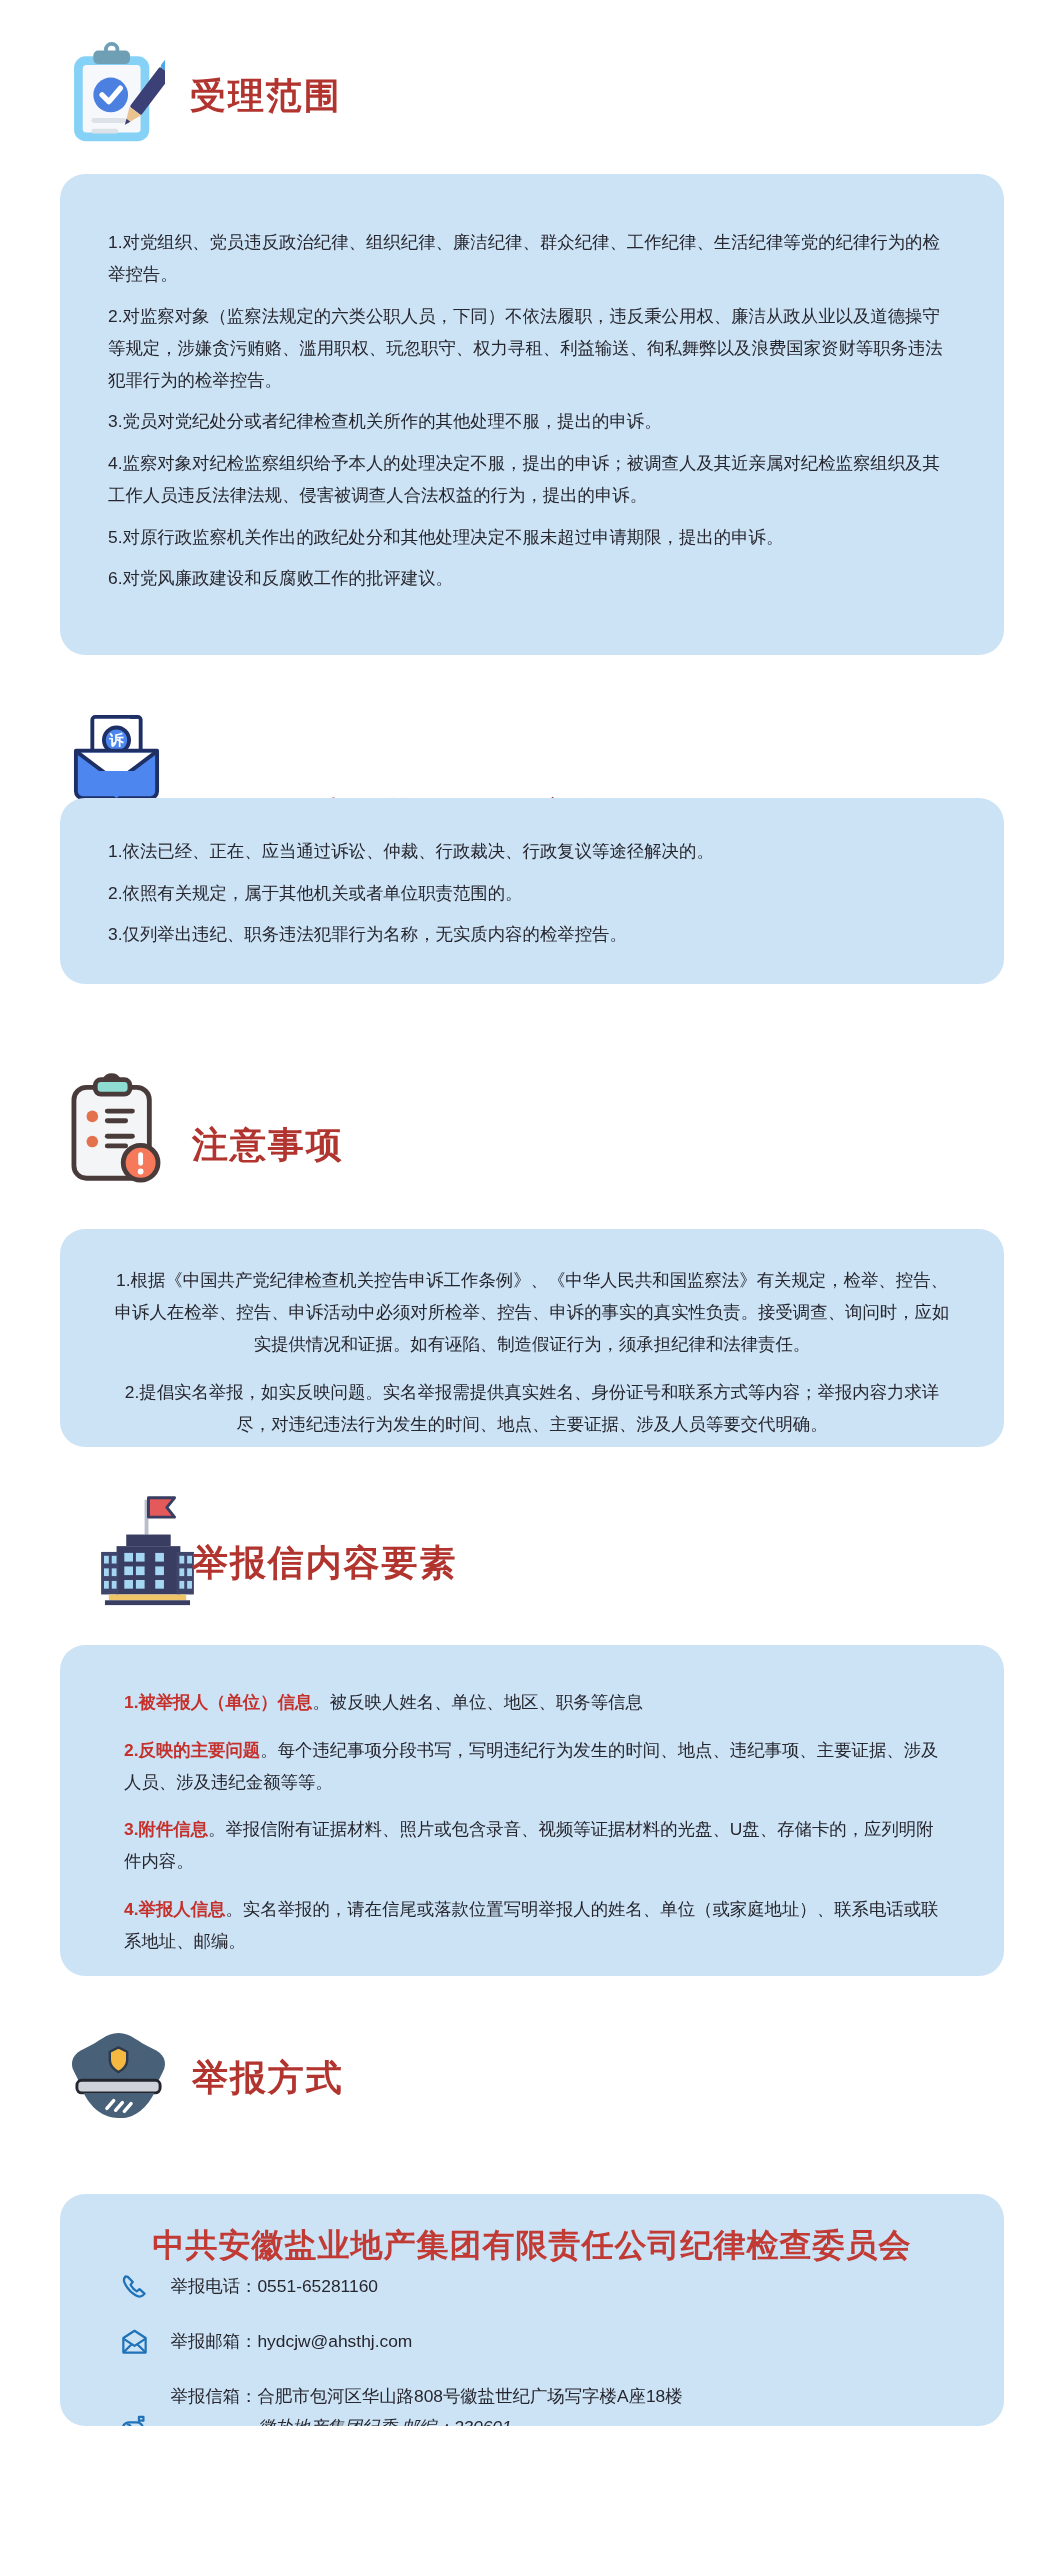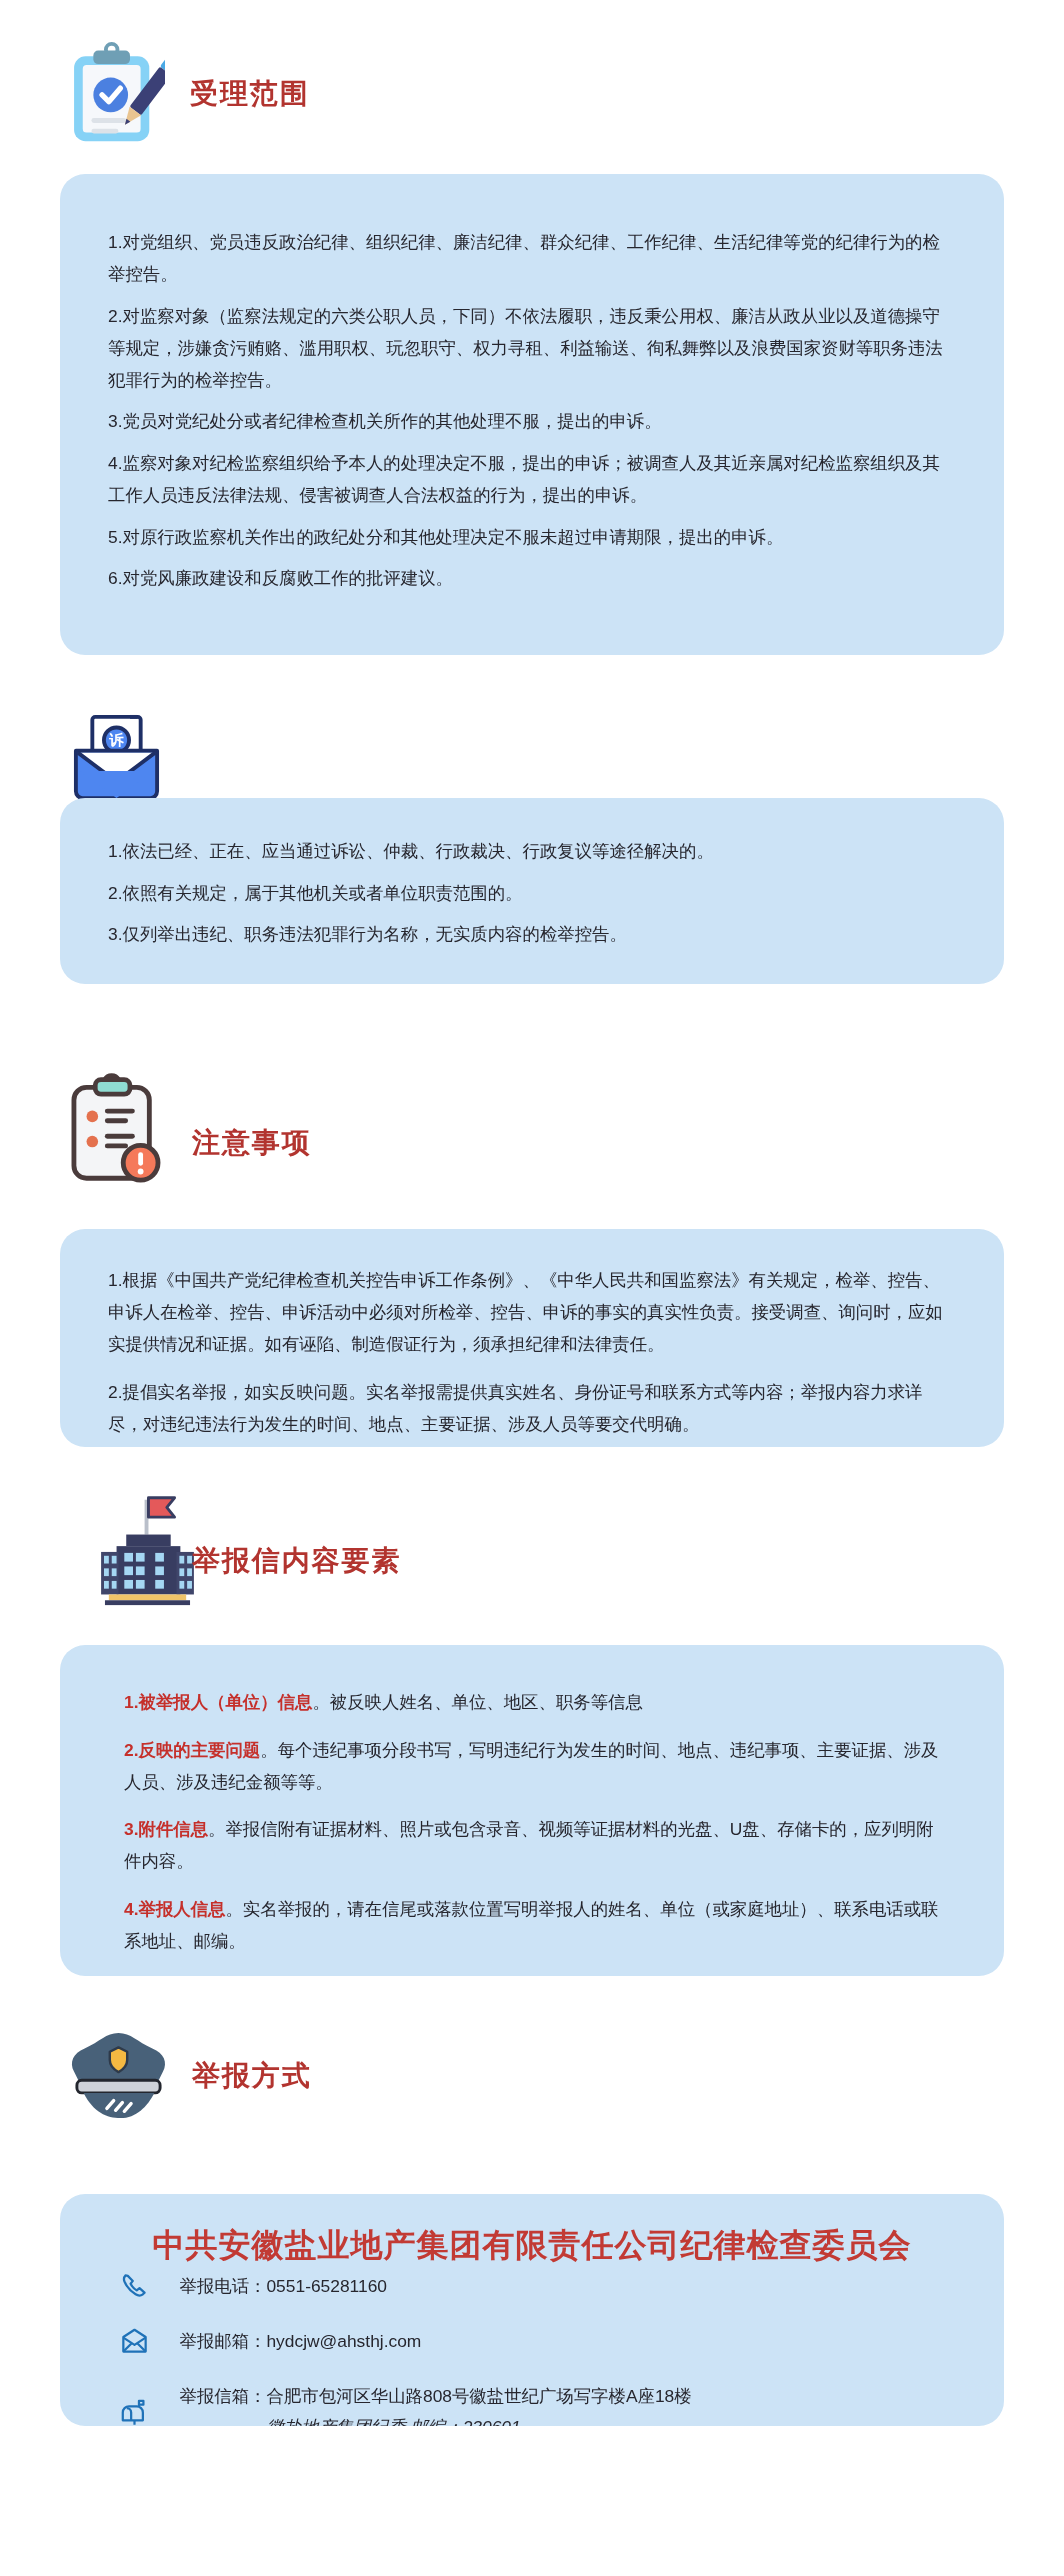--- a/index.html
+++ b/index.html
@@ -12,41 +12,41 @@
   }
   *{box-sizing:border-box;}
   html,body{margin:0;padding:0;background:#fff;}
   .page{
     position:relative;width:1064px;height:2576px;margin:0 auto;background:#fff;
     font-family:"Liberation Sans","DejaVu Sans",sans-serif;color:var(--body);
     overflow:hidden;
   }
   .hdr-icon{position:absolute;}
   .sec-title{
-    position:absolute;font-size:28px;font-weight:900;color:var(--red);
-    letter-spacing:1.9px;white-space:nowrap;line-height:1.1;
+    position:absolute;font-size:36px;font-weight:900;color:var(--red);
+    letter-spacing:1.9px;white-space:nowrap;line-height:1.1;font-family:Liberation Mono, monospace;
   }
   .card{
     position:absolute;left:60px;width:944px;background:var(--card-bg);
     border-radius:25px;font-size:17.4px;color:var(--body);overflow:hidden;
   }
   .card p{margin:0 0 9.7px;line-height:32px;}
   #card-1{top:174px;height:481px;padding:52px 48px 0;}
   #card-2{top:798px;height:186px;padding:37px 48px 0;}
-  #card-3{top:1229px;height:218px;padding:35px 48px 0;}
+  #card-3{top:1229px;height:218px;padding:35px 48px 0;text-align:center;}
   #card-3 p{margin-bottom:15.5px;}
   #card-4{top:1645px;height:331px;padding:41px 64px 0;}
   #card-4 p{margin-bottom:15.5px;}
   #card-5{top:2194px;height:232px;padding:35px 46px 0;}
   .lead{color:var(--lead-red);font-weight:bold;}
   .org{
     text-align:center;font-size:32px;font-weight:900;color:var(--company-red);
     letter-spacing:1px;margin:0 0 23px;line-height:43px;white-space:nowrap;
   }
-  .contact{display:flex;align-items:center;gap:31px;margin:0 0 24px 13.5px;}
+  .contact{display:flex;align-items:flex-end;gap:22px;margin:0 0 24px 13.5px;}
   .contact svg{flex:0 0 auto;margin-top:1px;}
   .contact-text{line-height:31px;}
   .contact-line{display:block;}
   .contact-line2{display:block;margin-left:87px;font-style:italic;}
 </style>
 </head>
 <body>
 
 <div class="page">
 

